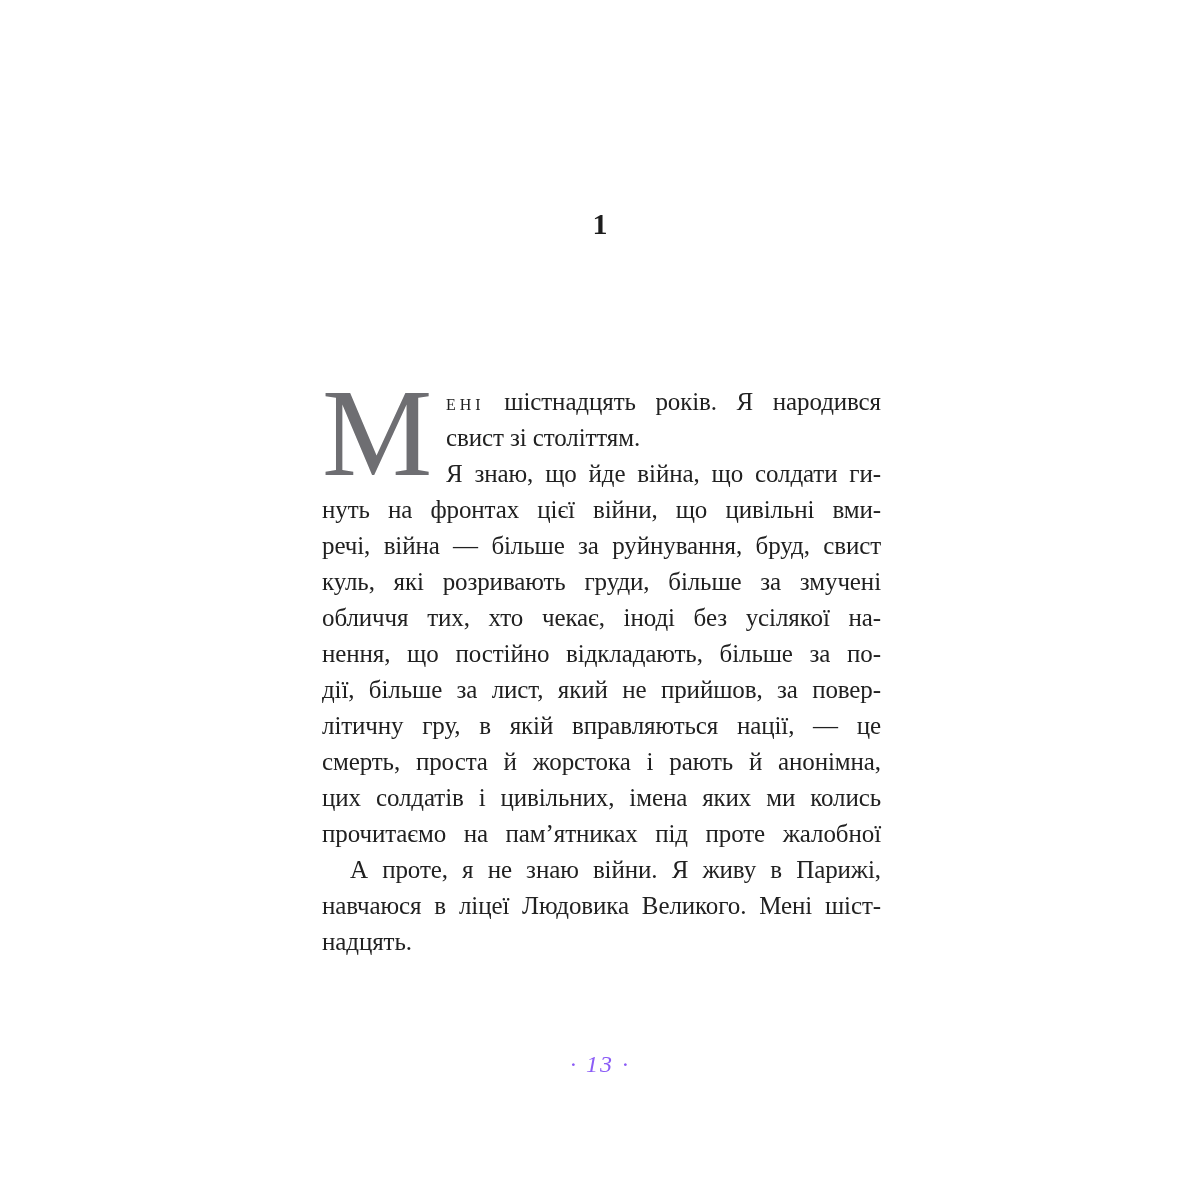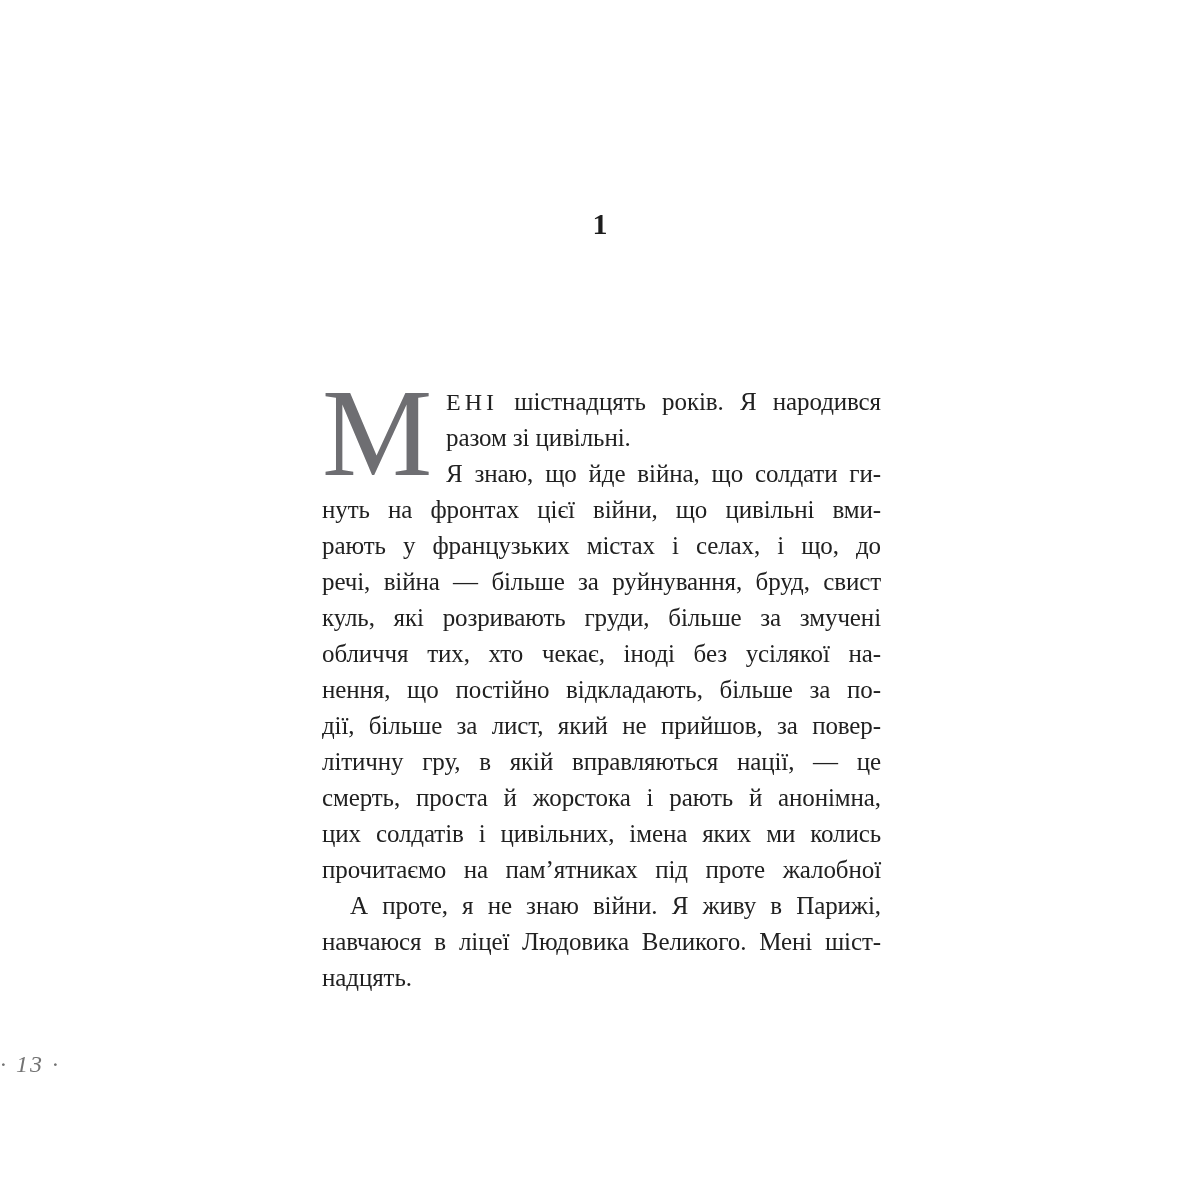--- a/index.html
+++ b/index.html
@@ -48,51 +48,50 @@
     text-align: justify;
     text-align-last: justify;
   }
   .line.pe {            
     text-align-last: left;
   }
   .line.ind {           
     text-indent: 28px;
   }
   .lead {               
-    font-size: 24px;
+    font-size: 16px;
     letter-spacing: 4px;
   }
   .page-number {
     position: absolute;
     top: 1051px;
     left: 0;
     width: 100%;
-    text-align: left;
+    text-align: center;
     font-style: italic;
     font-size: 24px;
     letter-spacing: 2px;
-    color: #737373;
+    color: #8b5cf6;
   }
 </style>
 </head>
 <body>
 
 <div class="page">
 
   <div class="chapter-number">1</div>
 
   <div class="text-block">
     <div class="dropcap">М</div>
 
     <div class="line"><span class="lead">ЕНІ</span> <span>шістнадцять років. Я народився</span></div>
 
-    <div class="line pe">разом зі цивільні.</div>
+    <div class="line pe">свист зі століттям.</div>
     <div class="line">Я знаю, що йде війна, що солдати ги-</div>
     <div class="line">нуть на фронтах цієї війни, що цивільні вми-</div>
-    <div class="line">рають у французьких містах і селах, і що, до</div>
     <div class="line">речі, війна — більше за руйнування, бруд, свист</div>
     <div class="line">куль, які розривають груди, більше за змучені</div>
     <div class="line">обличчя тих, хто чекає, іноді без усілякої на-</div>
     <div class="line">нення, що постійно відкладають, більше за по-</div>
     <div class="line">дії, більше за лист, який не прийшов, за повер-</div>
     <div class="line">літичну гру, в якій вправляються нації, — це</div>
     <div class="line">смерть, проста й жорстока і рають й анонімна,</div>
     <div class="line">цих солдатів і цивільних, імена яких ми колись</div>
     <div class="line">прочитаємо на пам’ятниках під проте жалобної</div>
     <div class="line ind">А проте, я не знаю війни. Я живу в Парижі,</div>

